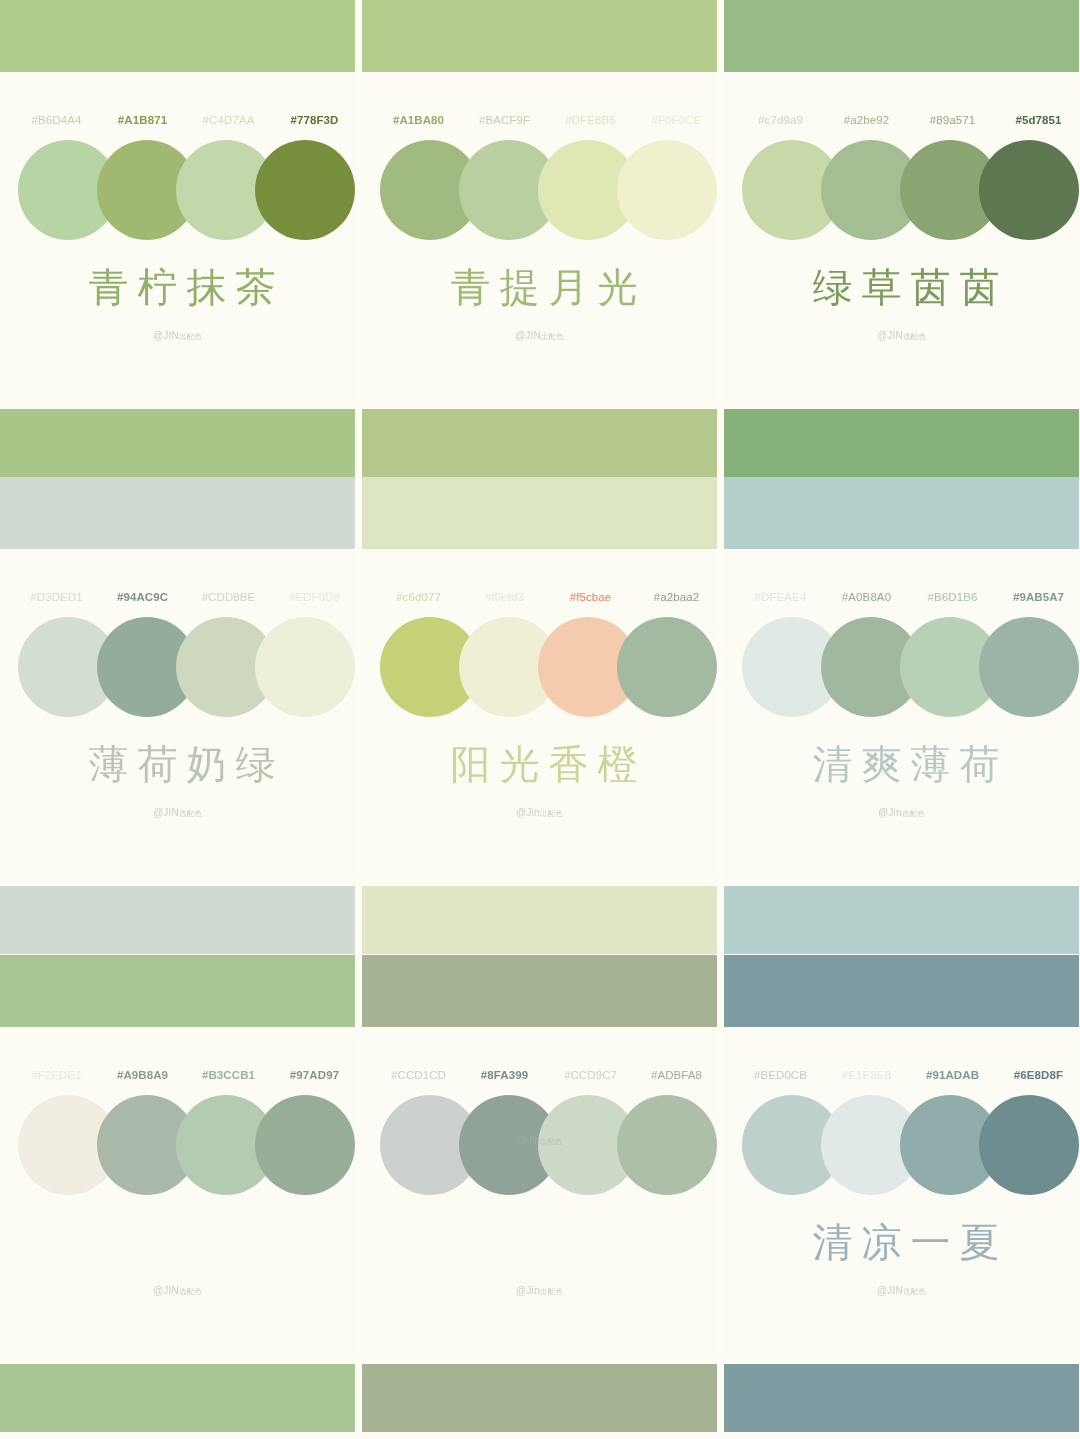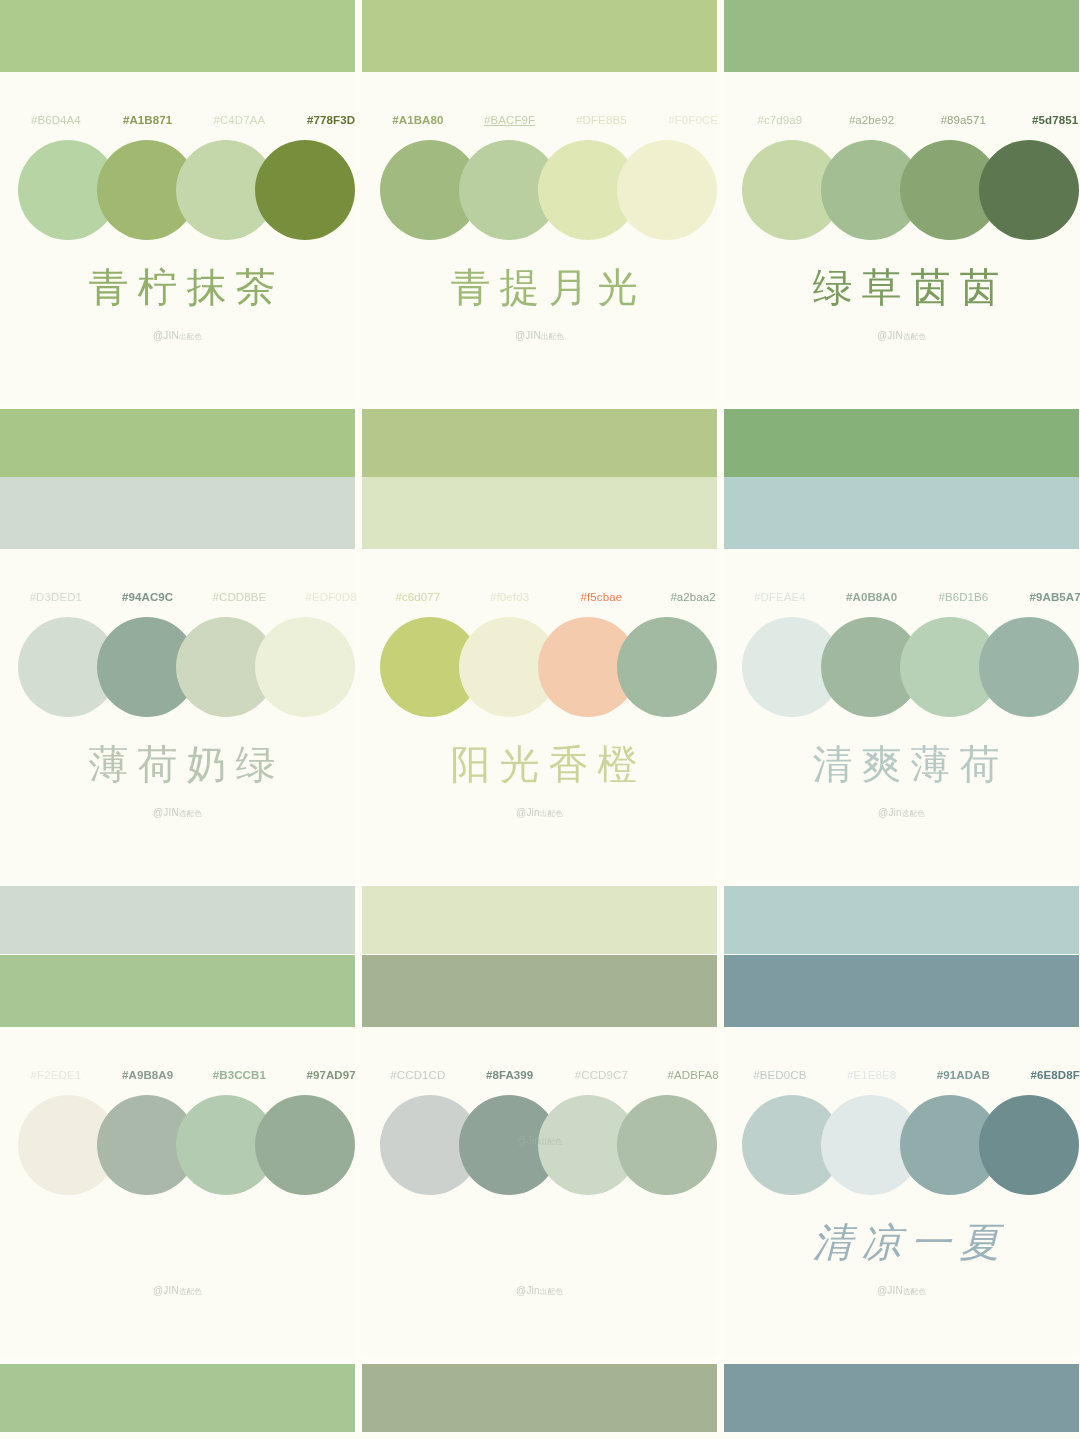--- a/index.html
+++ b/index.html
@@ -49,26 +49,26 @@
     position: relative;
     width: 355px;
     height: 330px;
     background: #fcfcf4;
     box-sizing: border-box;
   }
 
   .hexrow {
     position: absolute;
     top: 42px;
-    left: 16px;
+    left: 8px;
     width: 355px;
     display: flex;
     justify-content: center;
     align-items: baseline;
-    gap: 12px;
+    gap: 4px;
   }
   .hex {
     font-size: 11.5px;
     letter-spacing: 0.1px;
     text-align: center;
     width: 82px;
     font-family: "Liberation Sans", sans-serif;
     white-space: nowrap;
   }
   .hex.b { font-weight: bold; }
@@ -197,21 +197,21 @@
         </div>
         <div class="band band-mid" style="background: rgb(168, 197, 148);"></div>
       </div>
     </div>
     <div class="col col-1">
       <div class="card card-0">
         <div class="band band-top" style="background: rgb(181, 204, 141);"></div>
         <div class="plate">
           <div class="hexrow">
             <div class="hex b" style="color: rgb(151, 171, 110);">#A1BA80</div>
-            <div class="hex" style="color: rgb(194, 207, 173); text-decoration: underline;">#BACF9F</div>
+            <div class="hex" style="color: rgb(194, 207, 173);">#BACF9F</div>
             <div class="hex" style="color: rgb(223, 227, 194);">#DFE8B5</div>
             <div class="hex" style="color: rgb(232, 232, 207);">#F0F0CE</div>
           </div>
           <div class="circles">
             <div class="circ c0" style="background: rgb(161, 186, 128);"></div>
             <div class="circ c1" style="background: rgb(186, 207, 159);"></div>
             <div class="circ c2" style="background: rgb(223, 232, 181);"></div>
             <div class="circ c3" style="background: rgb(240, 240, 206);"></div>
           </div>
           <div class="title" style="color: rgb(159, 186, 118);"><span>青提月光</span></div>
@@ -279,21 +279,21 @@
           <div class="title" style="color: rgb(124, 156, 95);"><span>绿草茵茵</span></div>
           <div class="watermark"><span>@JIN</span><span class="cn">选配色</span></div>
         </div>
         <div class="band band-mid" style="background: rgb(134, 177, 121);"></div>
       </div>
       <div class="card card-1">
         <div class="band band-top" style="background: rgb(179, 208, 205);"></div>
         <div class="plate">
           <div class="hexrow">
             <div class="hex" style="color: rgb(221, 229, 223);">#DFEAE4</div>
-            <div class="hex" style="color: rgb(148, 171, 150); font-weight: bold;">#A0B8A0</div>
+            <div class="hex" style="color: rgb(148, 171, 150);">#A0B8A0</div>
             <div class="hex" style="color: rgb(168, 193, 171);">#B6D1B6</div>
             <div class="hex b" style="color: rgb(127, 156, 144);">#9AB5A7</div>
           </div>
           <div class="circles">
             <div class="circ c0" style="background: rgb(223, 234, 228);"></div>
             <div class="circ c1" style="background: rgb(160, 184, 160);"></div>
             <div class="circ c2" style="background: rgb(182, 209, 182);"></div>
             <div class="circ c3" style="background: rgb(154, 181, 167);"></div>
           </div>
           <div class="title" style="color: rgb(182, 201, 196);"><span>清爽薄荷</span></div>
@@ -309,19 +309,19 @@
             <div class="hex" style="color: rgb(223, 230, 230);">#E1E8E8</div>
             <div class="hex b" style="color: rgb(124, 154, 153);">#91ADAB</div>
             <div class="hex b" style="color: rgb(93, 125, 128);">#6E8D8F</div>
           </div>
           <div class="circles">
             <div class="circ c0" style="background: rgb(190, 208, 203);"></div>
             <div class="circ c1" style="background: rgb(225, 232, 232);"></div>
             <div class="circ c2" style="background: rgb(145, 173, 171);"></div>
             <div class="circ c3" style="background: rgb(110, 141, 143);"></div>
           </div>
-          <div class="title" style="color: rgb(156, 179, 187); font-style: italic;"><span>清凉一夏</span></div>
+          <div class="title" style="color: rgb(156, 179, 187);"><span>清凉一夏</span></div>
           <div class="watermark"><span>@JIN</span><span class="cn">选配色</span></div>
         </div>
         <div class="band band-mid" style="background: rgb(126, 155, 162);"></div>
       </div>
     </div>
   </div>
 
 </body></html>

